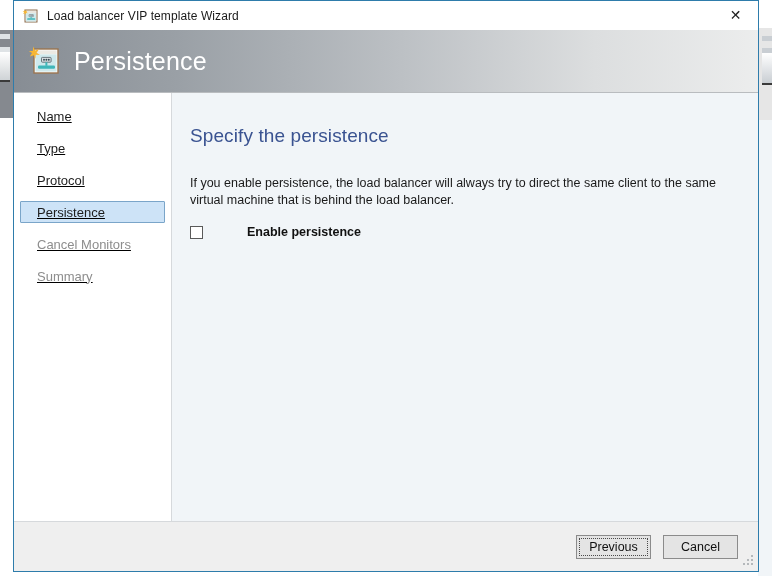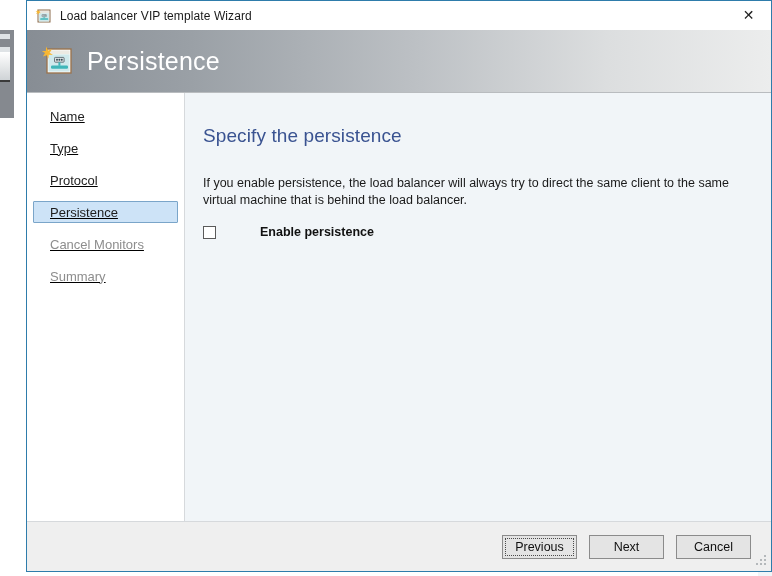--- a/index.html
+++ b/index.html
@@ -85,21 +85,21 @@
   .bg-lower-right {
     position: absolute;
     left: 758px; top: 120px;
     width: 14px; height: 456px;
     background: #f1f5f8;
   }
 
   
   #window {
     position: absolute;
-    left: 26px; top: 0px;
+    left: 13px; top: 0px;
     width: 746px;
     height: 572px;
     border: 1px solid #2e7cab;
     background: #1d4ed8;
     box-sizing: border-box;
   }
 
   
   .titlebar {
     position: relative;
@@ -360,21 +360,20 @@
       <div class="checkbox-row">
         <span class="checkbox-box"></span>
         <span class="checkbox-label">Enable persistence</span>
       </div>
     </div>
 
   </div>
 
   <div class="footer">
     <div class="btn focused">Previous</div>
-    <div class="btn">Next</div>
     <div class="btn">Cancel</div>
     <div class="grip">
       <i style="left:10px; top:0px;"></i>
       <i style="left:6px;  top:4px;"></i>
         <i style="left:10px; top:4px;"></i>
       <i style="left:2px;  top:8px;"></i>
         <i style="left:6px;  top:8px;"></i>
         <i style="left:10px; top:8px;"></i>
     </div>
   </div>

